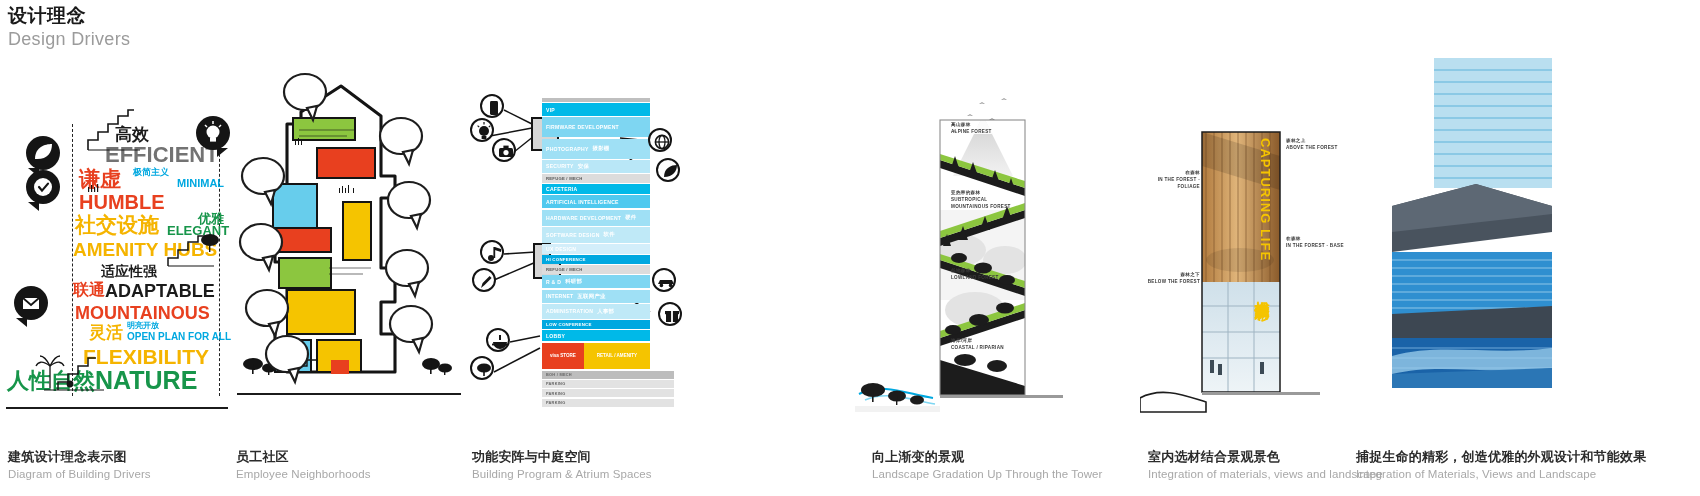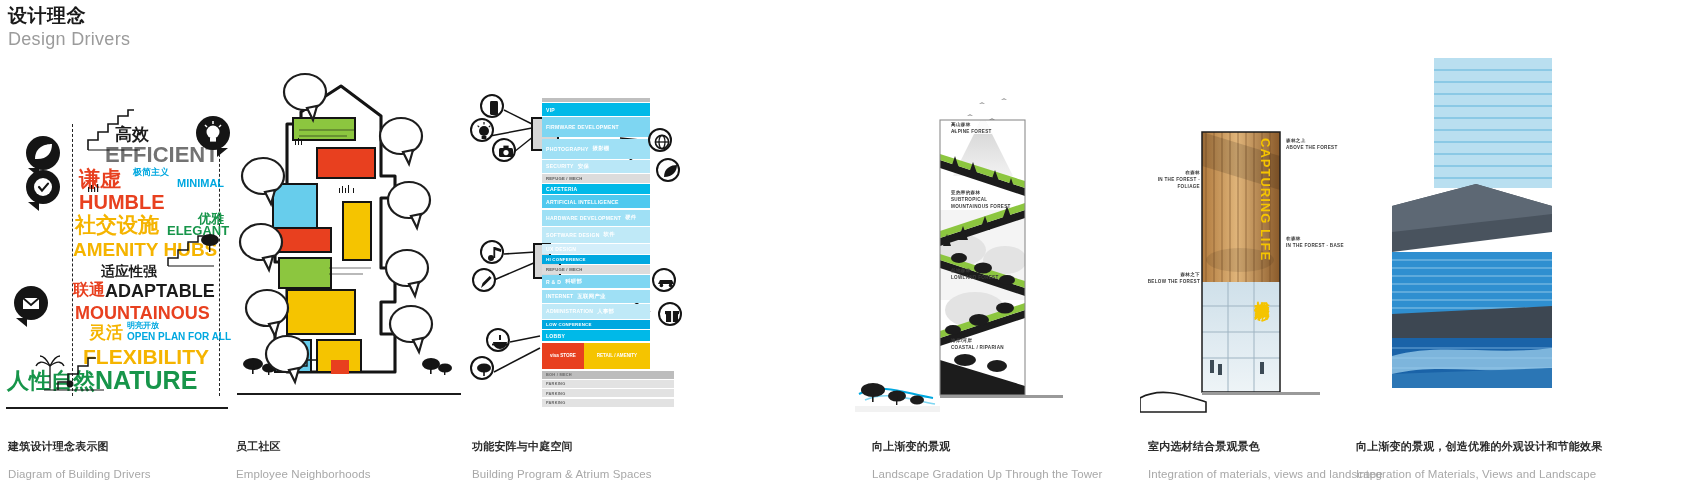--- a/index.html
+++ b/index.html
@@ -11,21 +11,21 @@
   }
   .slide { position: relative; width: 1692px; height: 496px; background:#fff; }
 
   
   .hdr { position: absolute; left: 8px; top: 4px; }
   .hdr-cn { font-size: 19px; font-weight: 700; color:#1a1a1a; letter-spacing:.5px; line-height:1.25; }
   .hdr-en { font-size: 18px; font-weight: 400; color:#9b9b9b; letter-spacing:.3px; line-height:1.3; }
 
   
   .cap { position: absolute; bottom: 16px; }
-  .cap-cn { font-size: 11px; font-weight: 700; color:#2b2b2b; letter-spacing:.2px; white-space: nowrap; margin-bottom:14px; }
+  .cap-cn { font-size: 13px; font-weight: 700; color:#2b2b2b; letter-spacing:.2px; white-space: nowrap; margin-bottom:2px; }
   .cap-en { font-size: 11.5px; font-weight: 400; color:#a8a8a8; letter-spacing:.1px; white-space: nowrap; }
 
   
   #p1 { position:absolute; left:0px; top:90px; width:240px; height:325px; }
   .wc { position:absolute; left:72px; top:34px; width:148px; height:272px;
         border-left:1.6px dashed #222; border-right:1.6px dashed #222; }
   .wline { position:absolute; white-space:nowrap; font-weight:800; line-height:1; }
   .base-rule { position:absolute; left:6px; bottom:6px; width:222px; height:2.4px; background:#1b1b1b; }
 
   .bub { position:absolute; width:34px; height:34px; border-radius:50%; background:#151515; }
@@ -588,17 +588,17 @@
   </div>
   <div class="cap" style="left:872px">
     <div class="cap-cn">向上渐变的景观</div>
     <div class="cap-en">Landscape Gradation Up Through the Tower</div>
   </div>
   <div class="cap" style="left:1148px">
     <div class="cap-cn">室内选材结合景观景色</div>
     <div class="cap-en">Integration of materials, views and landscape</div>
   </div>
   <div class="cap" style="left:1356px">
-    <div class="cap-cn">向上渐变的景观，创造优雅的外观设计和节能效果</div>
+    <div class="cap-cn">捕捉生命的精彩，创造优雅的外观设计和节能效果</div>
     <div class="cap-en">Integration of Materials, Views and Landscape</div>
   </div>
 
 </div>
 
 </body></html>

